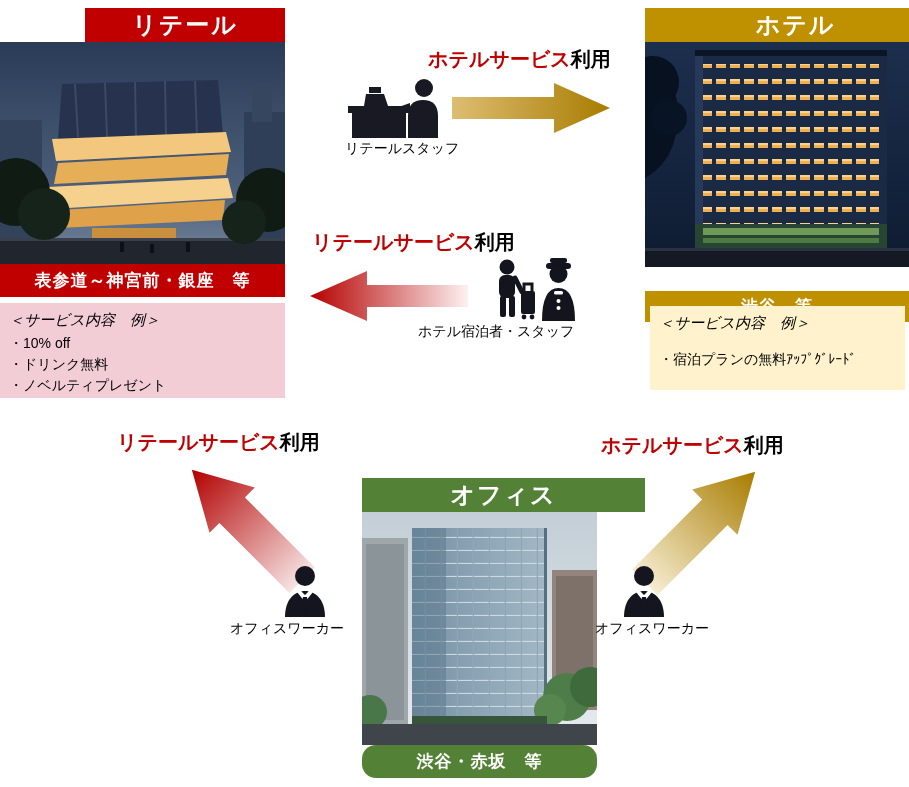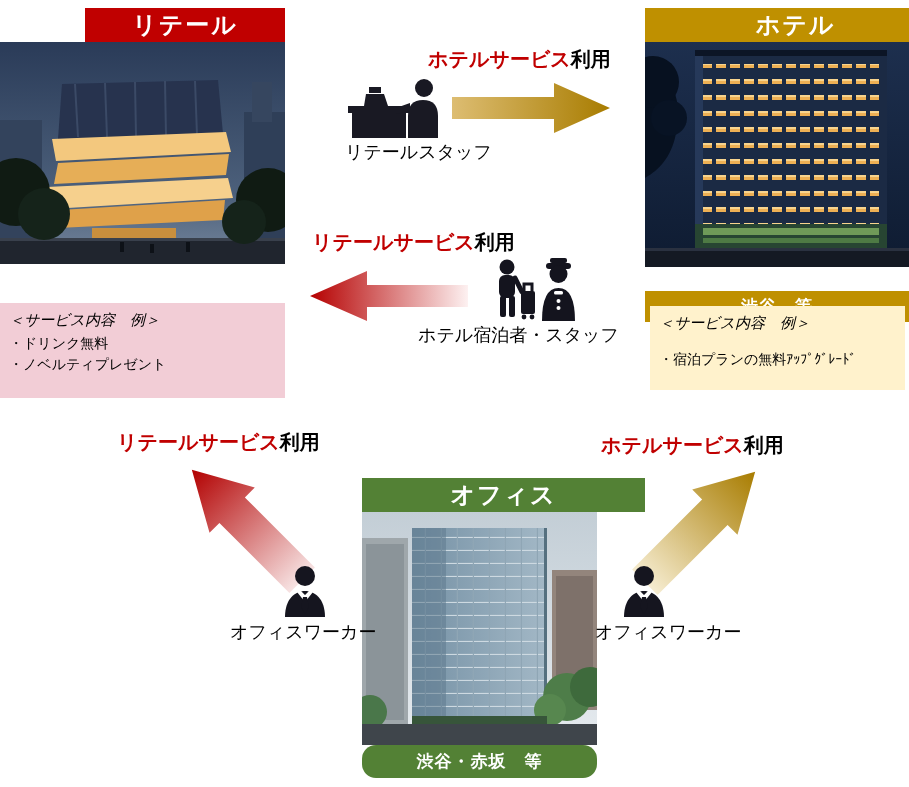--- a/index.html
+++ b/index.html
@@ -25,21 +25,21 @@
   .svc-box.pink{background:var(--retail-box-pink,#F2CDD6);}
   .svc-box.yellow{background:var(--hotel-box-yellow,#FFF2CC);}
   .svc-header{font-size:15px;margin-bottom:3px;font-style:italic;}
   .svc-item{margin-top:1px;}
   .svc-item.spaced{margin-top:16px;}
   .flow-label{
     position:absolute;font-size:20px;font-weight:bold;color:#000;white-space:nowrap;
   }
   .flow-label .hl{color:var(--retail-red,#C00000);}
   .actor-label{
-    position:absolute;font-size:18px;color:#000;text-align:center;white-space:nowrap;
+    position:absolute;font-size:14px;color:#000;text-align:left;white-space:nowrap;
   }
   .icon-wrap{position:absolute;}
   .icon-wrap svg{display:block;}
   .arrow{position:absolute;}
   .arrow svg{display:block;width:100%;height:100%;}
 </style>
 </head>
 <body>
 
 <div class="stage">
@@ -77,23 +77,27 @@
       <circle cx="16" cy="150" r="34" fill="#101b13"></circle>
       <circle cx="44" cy="172" r="26" fill="#15231a"></circle>
       <circle cx="268" cy="158" r="32" fill="#101b13"></circle>
       <circle cx="244" cy="180" r="22" fill="#15231a"></circle>
       <rect x="120" y="200" width="4" height="10" fill="#0d1117"></rect>
       <rect x="150" y="202" width="4" height="9" fill="#0d1117"></rect>
       <rect x="186" y="200" width="4" height="10" fill="#0d1117"></rect>
     </svg>
   </div>
 
+  <div class="banner loc-banner bg-retail" style="left:0;top:264px;width:285px;height:33px;">
+    <span>表参道～神宮前・銀座　等</span>
+  </div>
 
   <div class="svc-box pink" style="left:0;top:303px;width:285px;height:95px;">
     <div class="svc-header">＜サービス内容　例＞</div>
+    <div class="svc-item">・10% off</div>
     <div class="svc-item">・ドリンク無料</div>
     <div class="svc-item">・ノベルティプレゼント</div>
   </div>
 
   <div class="banner title-banner bg-hotel" style="left:645px;top:8px;width:301px;height:34px;">
     <span>ホテル</span>
   </div>
 
   <div class="photo" style="left:645px;top:42px;width:264px;height:225px;">
     <svg viewBox="0 0 264 225" preserveAspectRatio="none">

